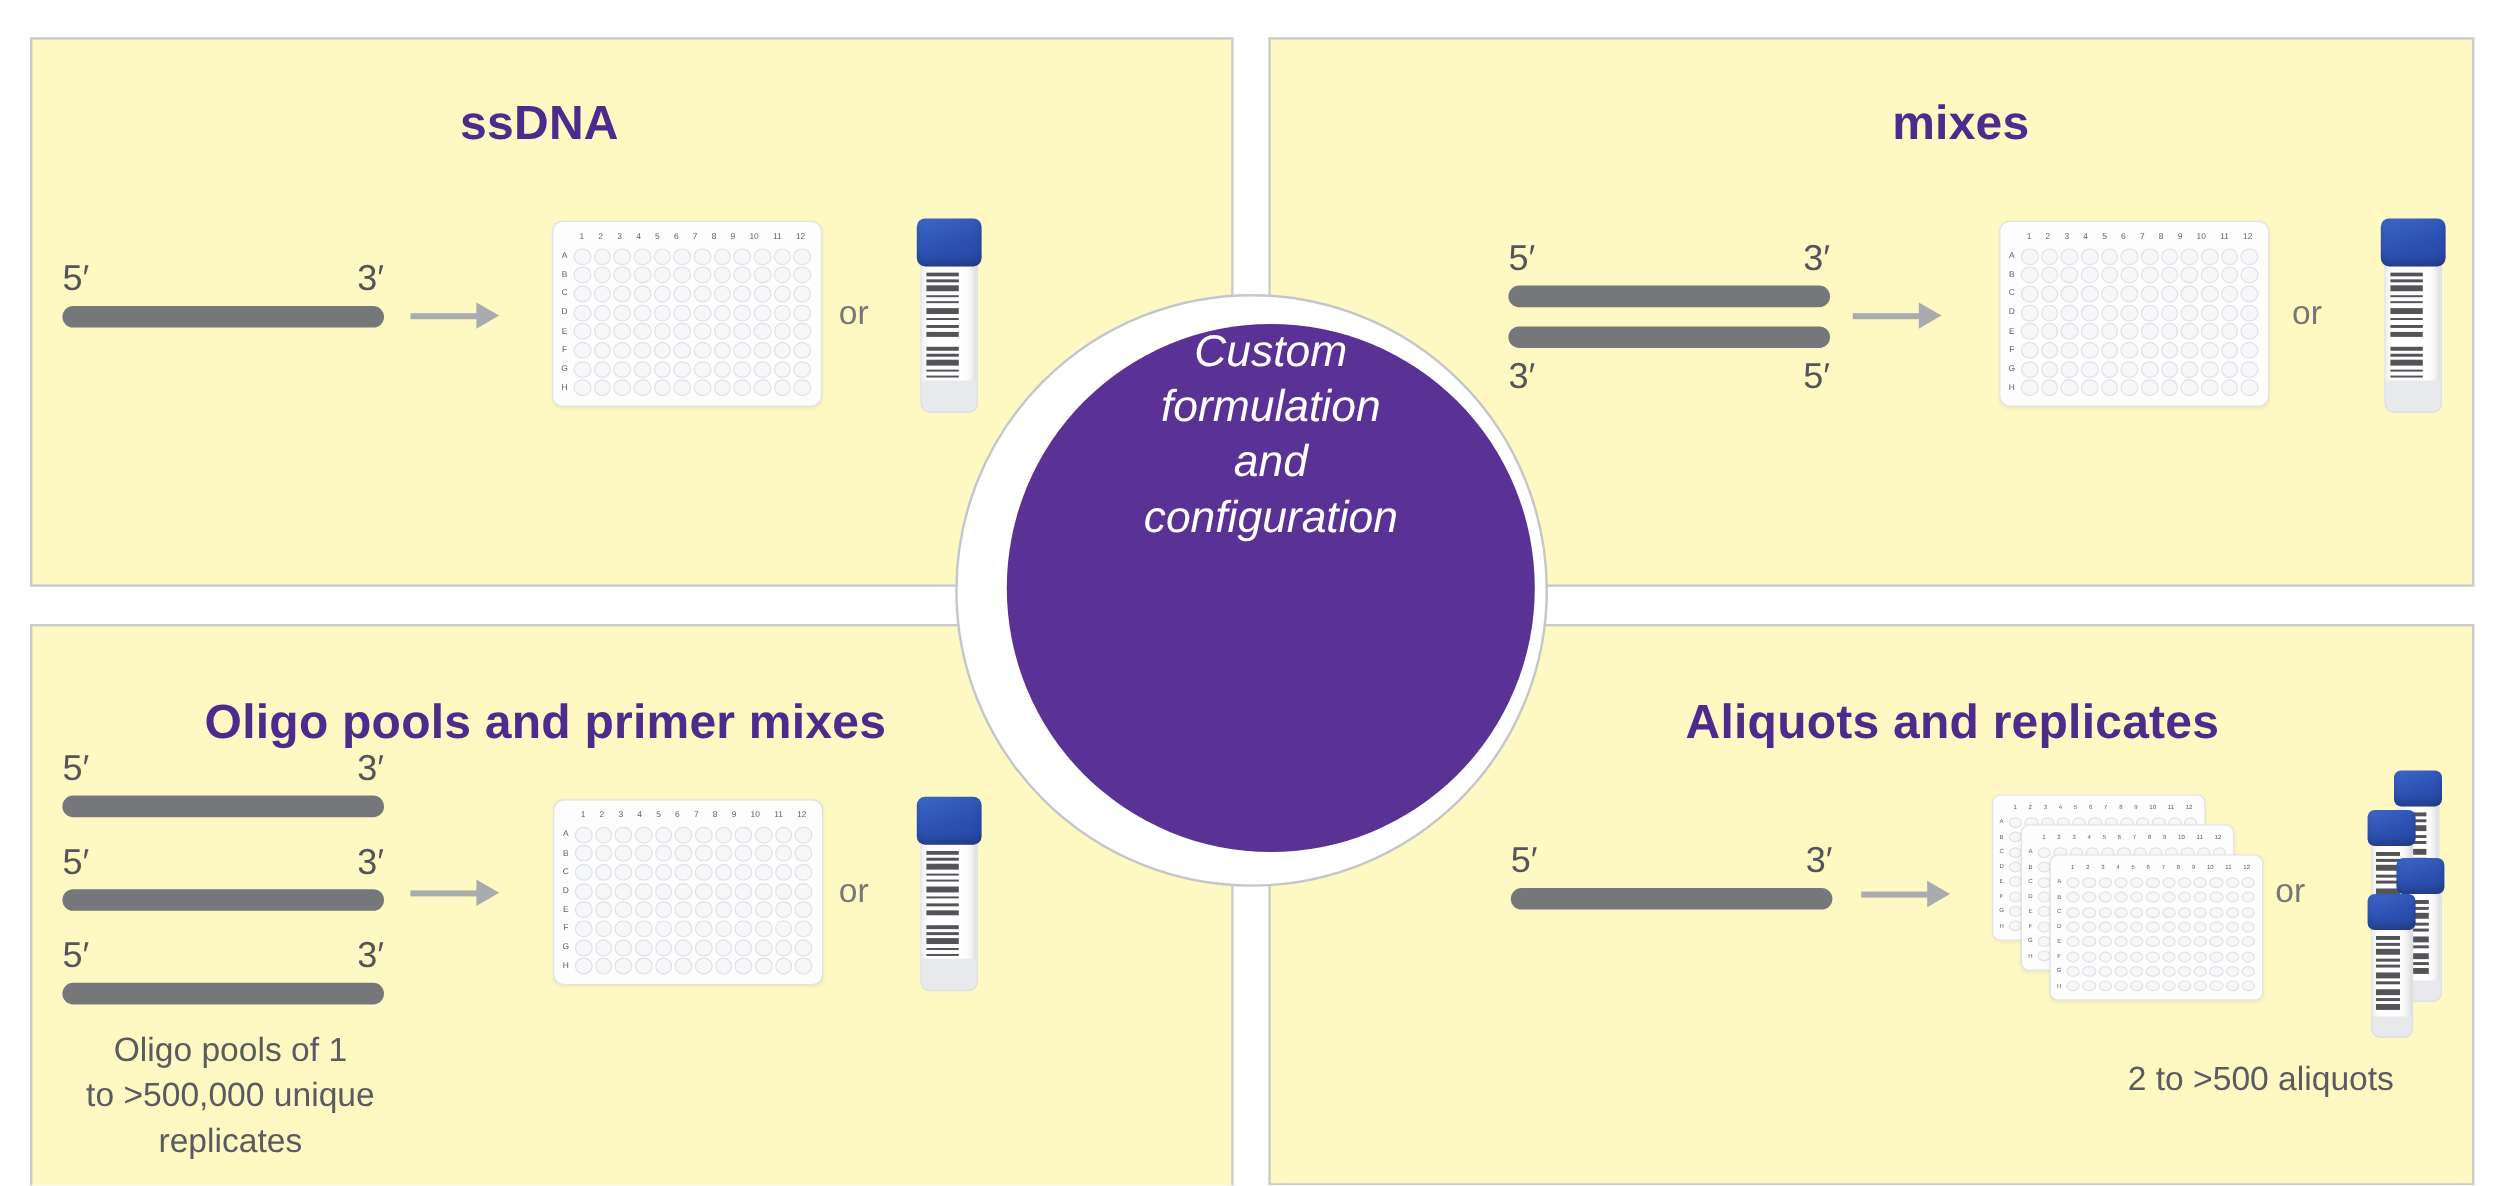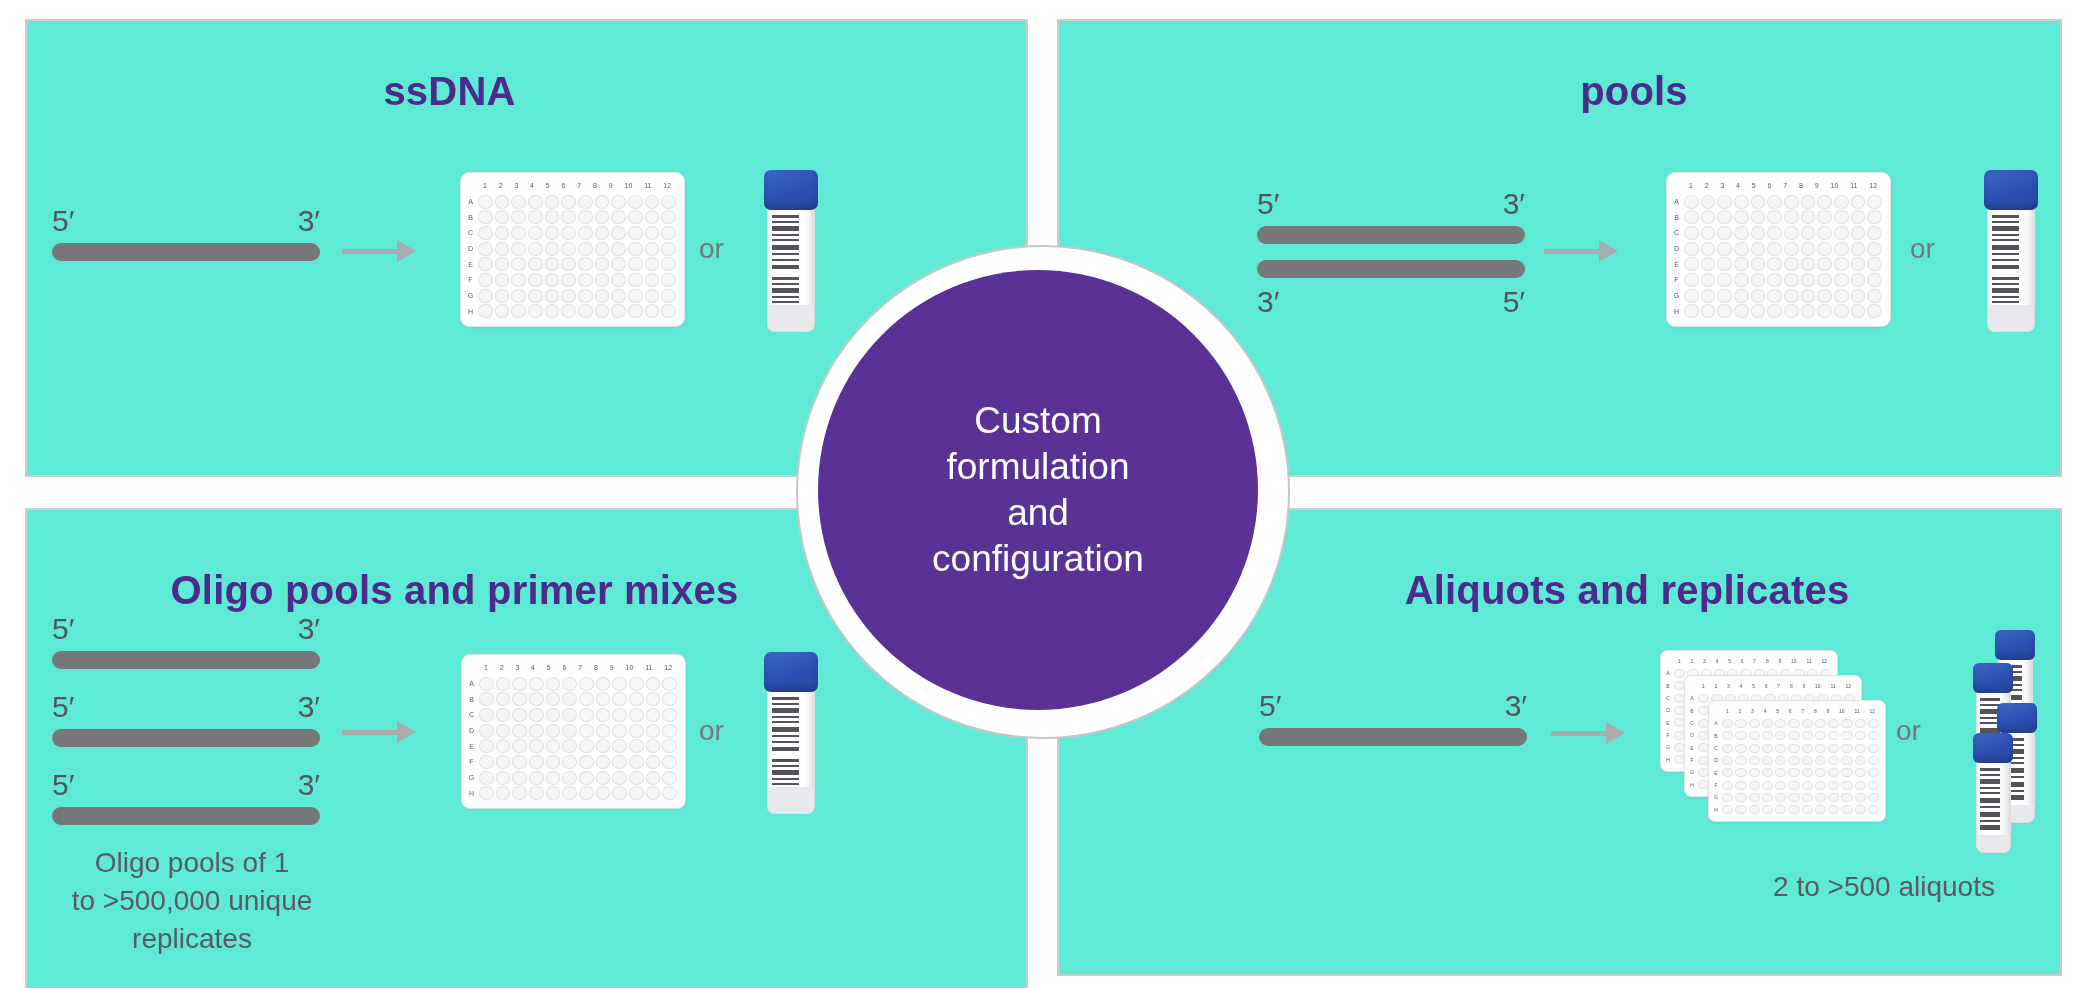--- a/index.html
+++ b/index.html
@@ -1,22 +1,22 @@
 <!DOCTYPE html>
 <html style="--title-purple: #4c2b8c; --circle-purple: #5a3194; --strand-gray: #76777b; --label-gray: #54555a; --arrow-gray: #aaabaf; --or-gray: #76777b; --caption-gray: #5a5b60; --panel-border: #cacbcd; --tube-cap-blue: #2c50b2; --barcode-gray: #53545a;"><head>
 <meta charset="utf-8">
 <style>
   html,body{margin:0;padding:0;background:#ffffff;}
   .canvas{
     position:relative;width:2086px;height:988px;background:#ffffff;
     font-family:"Liberation Sans", sans-serif;overflow:hidden;
   }
   .panel{
-    position:absolute;box-sizing:border-box;background:#5eead4;
-    border:2px solid var(--panel-border,#cacbcd);z-index:1;
+    position:absolute;box-sizing:border-box;background:#fef9c3;
+    border:2px solid var(--panel-border,#cacbcd);z-index:1;margin-top:12px;
   }
   .qtitle{
     position:absolute;text-align:center;font-size:40px;font-weight:600;
     color:var(--title-purple,#4c2b8c);letter-spacing:.2px;white-space:nowrap;
   }
   
   .strand{position:absolute;}
   .slabels{display:flex;justify-content:space-between;height:32px;line-height:32px;
     font-size:30px;color:var(--label-gray,#54555a);}
   .sbar{height:18px;border-radius:9px;background:var(--strand-gray,#76777b);margin-top:6px;}
@@ -80,22 +80,22 @@
   
   .or{position:absolute;font-size:28px;color:var(--or-gray,#76777b);width:60px;}
   .caption{position:absolute;text-align:center;font-size:28px;line-height:38px;
     color:var(--caption-gray,#5a5b60);}
   
   .center-ring{
     position:absolute;left:796px;top:245px;width:494px;height:494px;border-radius:50%;
     background:#ffffff;border:2px solid #c5c6c8;box-sizing:border-box;z-index:5;
   }
   .center-circle{
-    position:absolute;left:20px;top:23px;width:440px;height:440px;border-radius:50%;
-    background:var(--circle-purple,#5a3194);display:flex;align-items:center;justify-content:center;
+    position:absolute;left:41px;top:23px;width:440px;height:440px;border-radius:50%;
+    background:var(--circle-purple,#5a3194);display:flex;align-items:flex-start;justify-content:center;font-style:italic;
   }
   .center-text{font-size:37px;line-height:46px;font-weight:500;color:#ffffff;text-align:center;}
 </style>
 </head>
 <body>
 
 <div class="canvas">
 
   <section class="panel" style="left:25px;top:19px;width:1003px;height:458px">
     <h2 class="qtitle" style="left:0;top:15px;width:845px">ssDNA</h2>
@@ -256,21 +256,21 @@
     <div class="tube lg" style="left:737px;top:149px">
       <div class="cap"></div>
       <div class="tbody">
         <div class="barcode"></div>
         <div class="liquid"></div>
       </div>
     </div>
   </section>
 
   <section class="panel" style="left:1057px;top:19px;width:1005px;height:458px">
-    <h2 class="qtitle" style="left:170px;top:15px;width:810px">pools</h2>
+    <h2 class="qtitle" style="left:170px;top:15px;width:810px">mixes</h2>
 
     <div class="strand" style="left:198px;top:167px;width:268px">
       <div class="slabels">
         <span>5′</span>
         <span>3′</span>
       </div>
       <div class="sbar"></div>
       <div class="sbar" style="margin-top:16px"></div>
       <div class="slabels" style="margin-top:8px">
         <span>3′</span>

